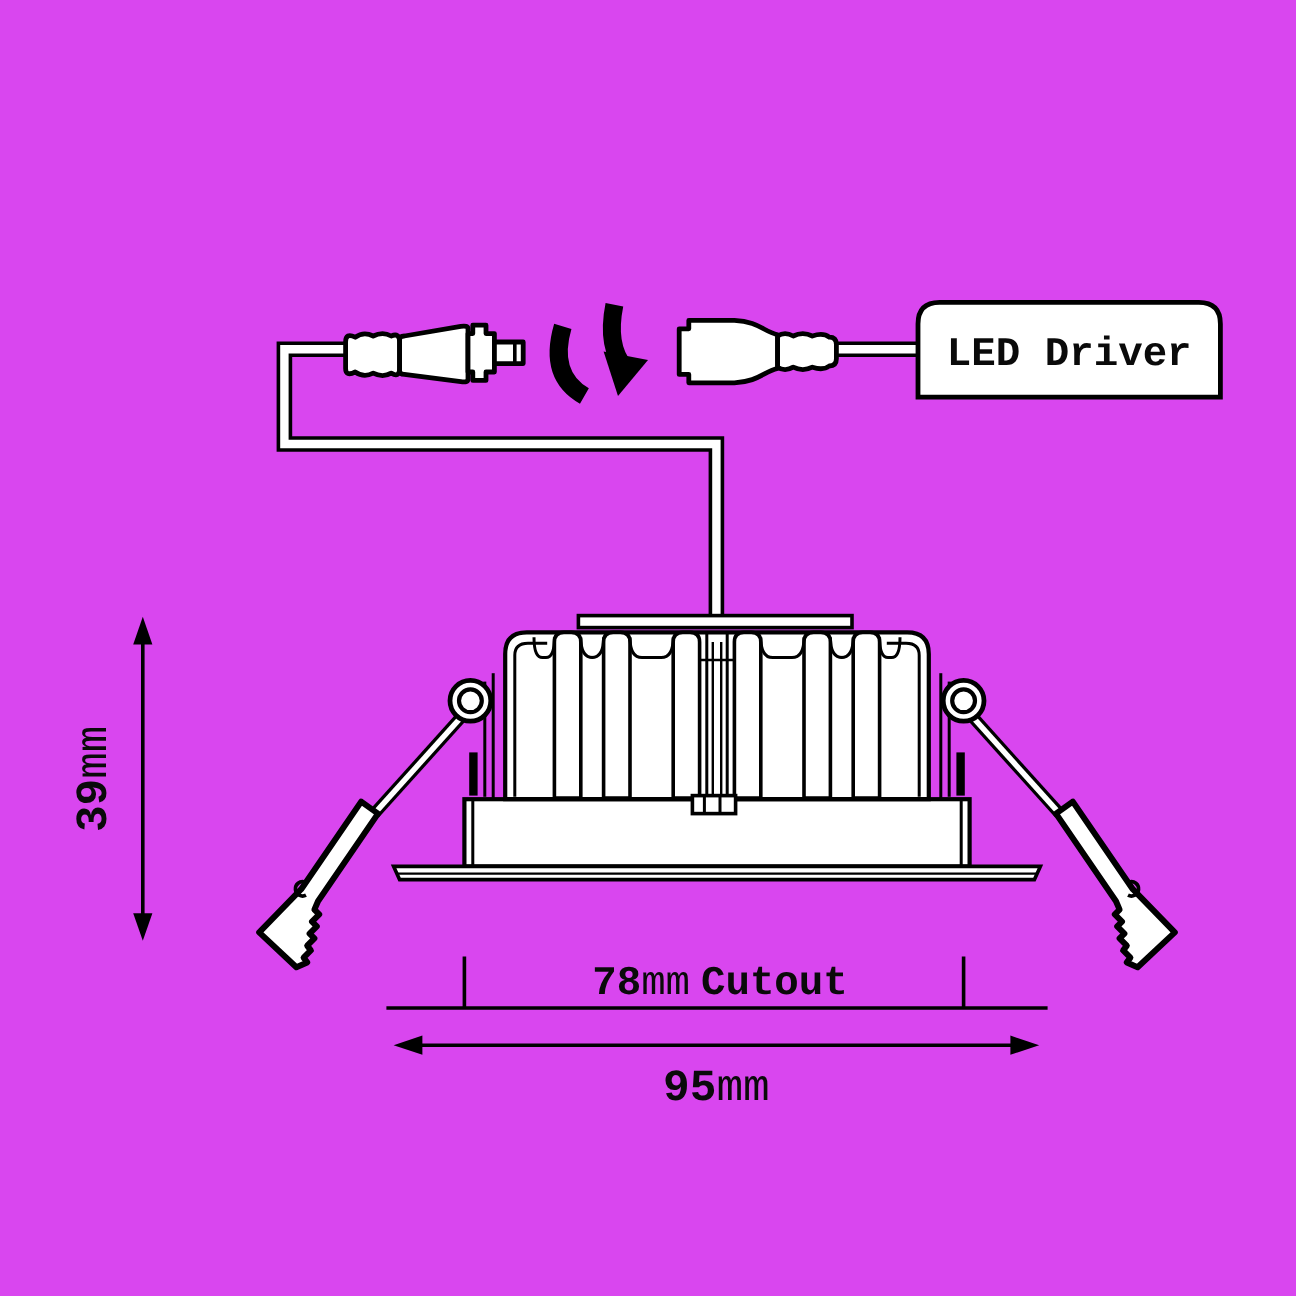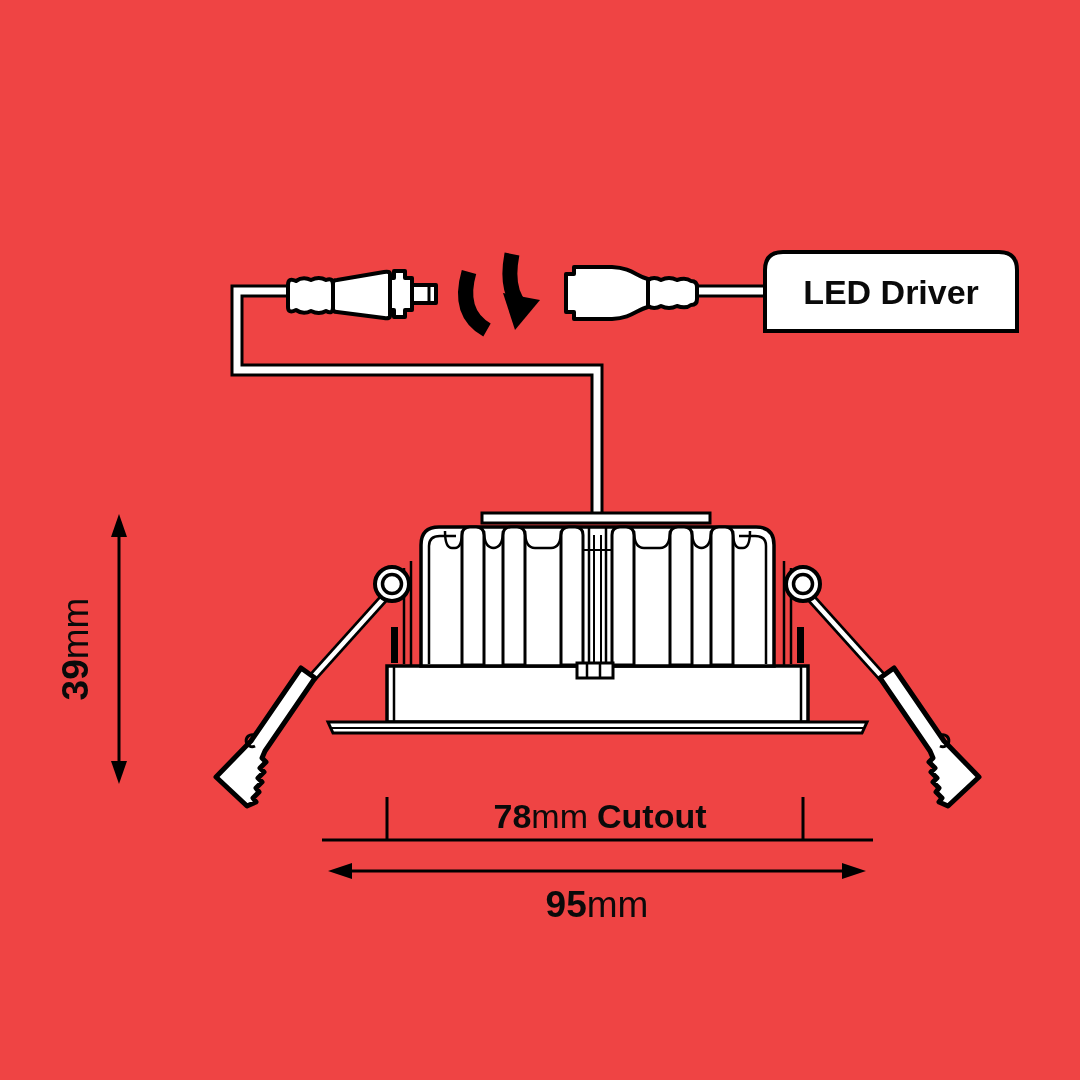--- a/index.html
+++ b/index.html
@@ -1,17 +1,17 @@
 <!DOCTYPE html>
 <html><head>
 <meta charset="utf-8">
 <style>
   html,body{margin:0;padding:0;background:#ffffff;}
-  .stage{width:1080px;height:1080px;background:#ef4444;position:relative;overflow:hidden;
-         font-family:Liberation Sans, sans-serif;}
+  .stage{width:1080px;height:1080px;background:#d946ef;position:relative;overflow:hidden;
+         font-family:Liberation Mono, monospace;}
   svg{display:block;}
   text{fill:#0a0a0a;}
   .lbl{font-weight:600;font-size:34px;}
   .dim-val{font-weight:600;font-size:37px;}
   .dim-unit{font-weight:400;font-size:37px;}
   .cut-val{font-weight:600;font-size:34px;}
   .cut-unit{font-weight:400;font-size:34px;}
   .cut-suffix{font-weight:600;font-size:34px;}
 </style>
 </head>

